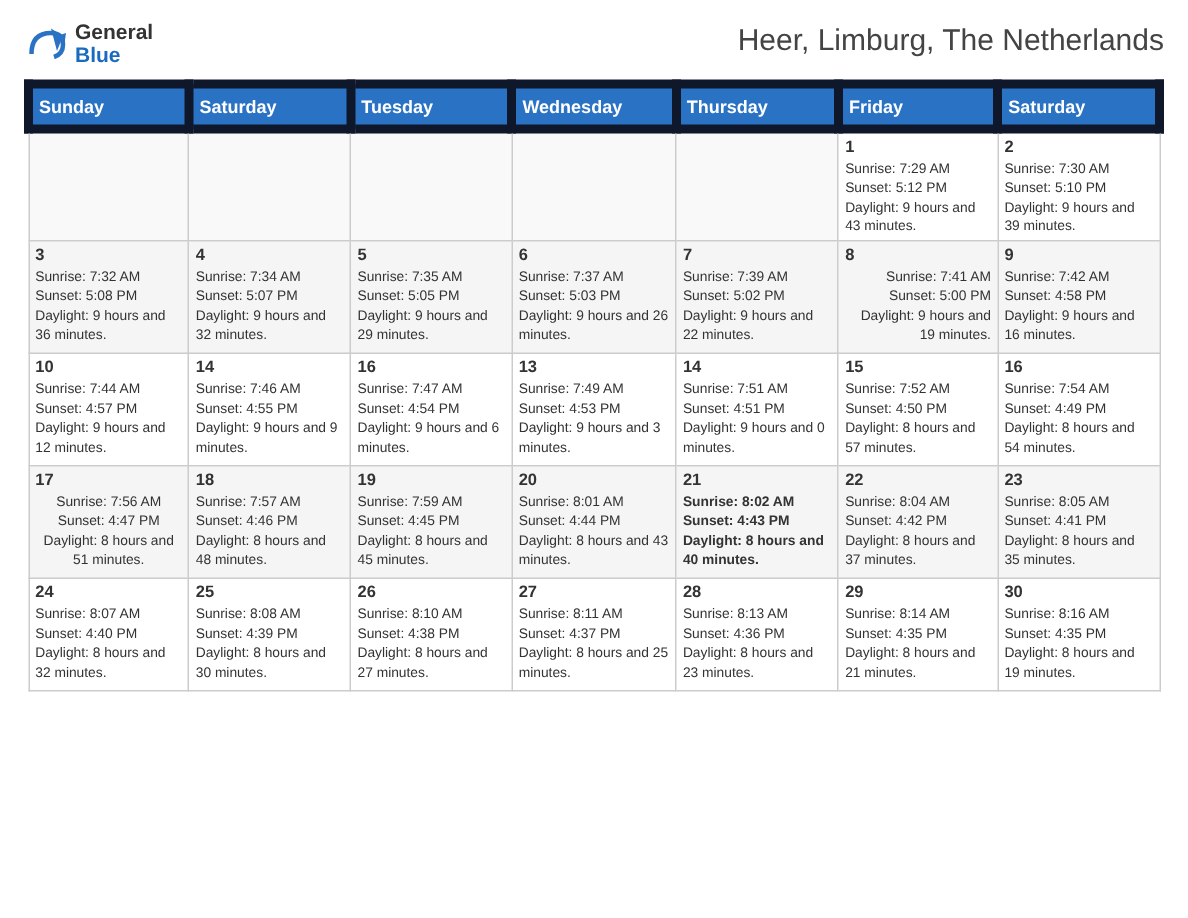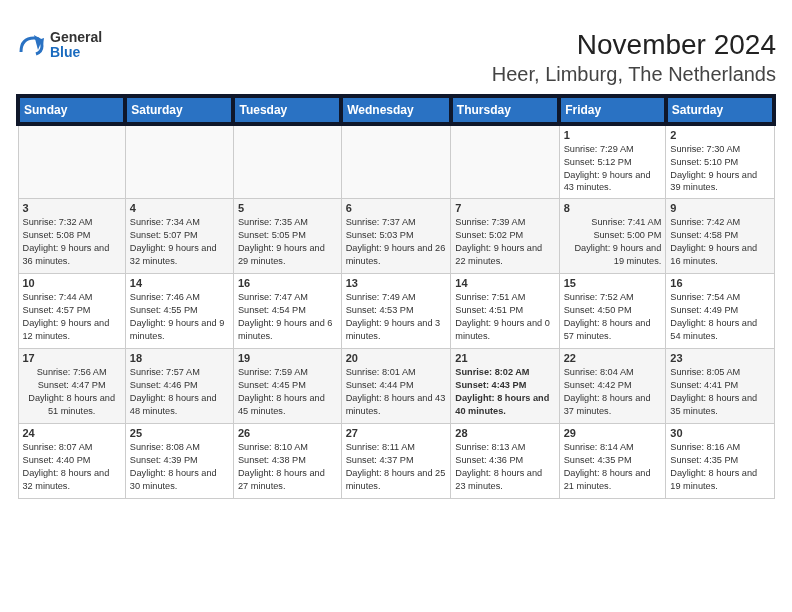--- a/index.html
+++ b/index.html
@@ -9,21 +9,20 @@
       width: 792px;
       height: 612px;
       overflow: hidden;
     }
     .page {
       width: 792px;
       height: 456px;
       padding: 14px 16px 10px 16px;
       display: flex;
       flex-direction: column;
-      margin-top: 16px;
     }
     .header {
       display: flex;
       justify-content: space-between;
       align-items: flex-start;
       margin-bottom: 8px;
     }
     .logo {
       display: flex;
       align-items: center;
@@ -61,21 +60,21 @@
       border-collapse: collapse;
       flex: 1;
     }
     .calendar th {
       background: #2a72c3;
       color: #fff;
       font-size: 12px;
       font-weight: bold;
       padding: 5px 4px;
       text-align: left;
-      border: 4px solid #0f172a;
+      border: 6px solid #0f172a;
     }
     .calendar td {
       border: 1px solid #ccc;
       vertical-align: top;
       padding: 3px 4px;
       font-size: 9.5px;
       color: #333;
       width: 113px;
       min-height: 75px;
       height: 75px;
@@ -108,21 +107,20 @@
         <path d="M5,22 Q5,8 18,8 Q26,8 26,16 Q26,22 20,24" fill="none" stroke="#2a72c3" stroke-width="3"></path>
         <path d="M18,5 L26,10 L22,20" fill="#2a72c3"></path>
         <path d="M22,10 L28,8 L27,15" fill="#2a72c3"></path>
       </svg>
       <div class="logo-text">
         <div>General</div>
         <div><span>Blue</span></div>
       </div>
     </div>
     <div class="title-block">
-      <div class="main-title">November 2024</div>
       <div class="subtitle">Heer, Limburg, The Netherlands</div>
     </div>
   </div>
 
   <table class="calendar">
     <thead>
       <tr>
 
       <th>Sunday</th>
           <th>Saturday</th>

